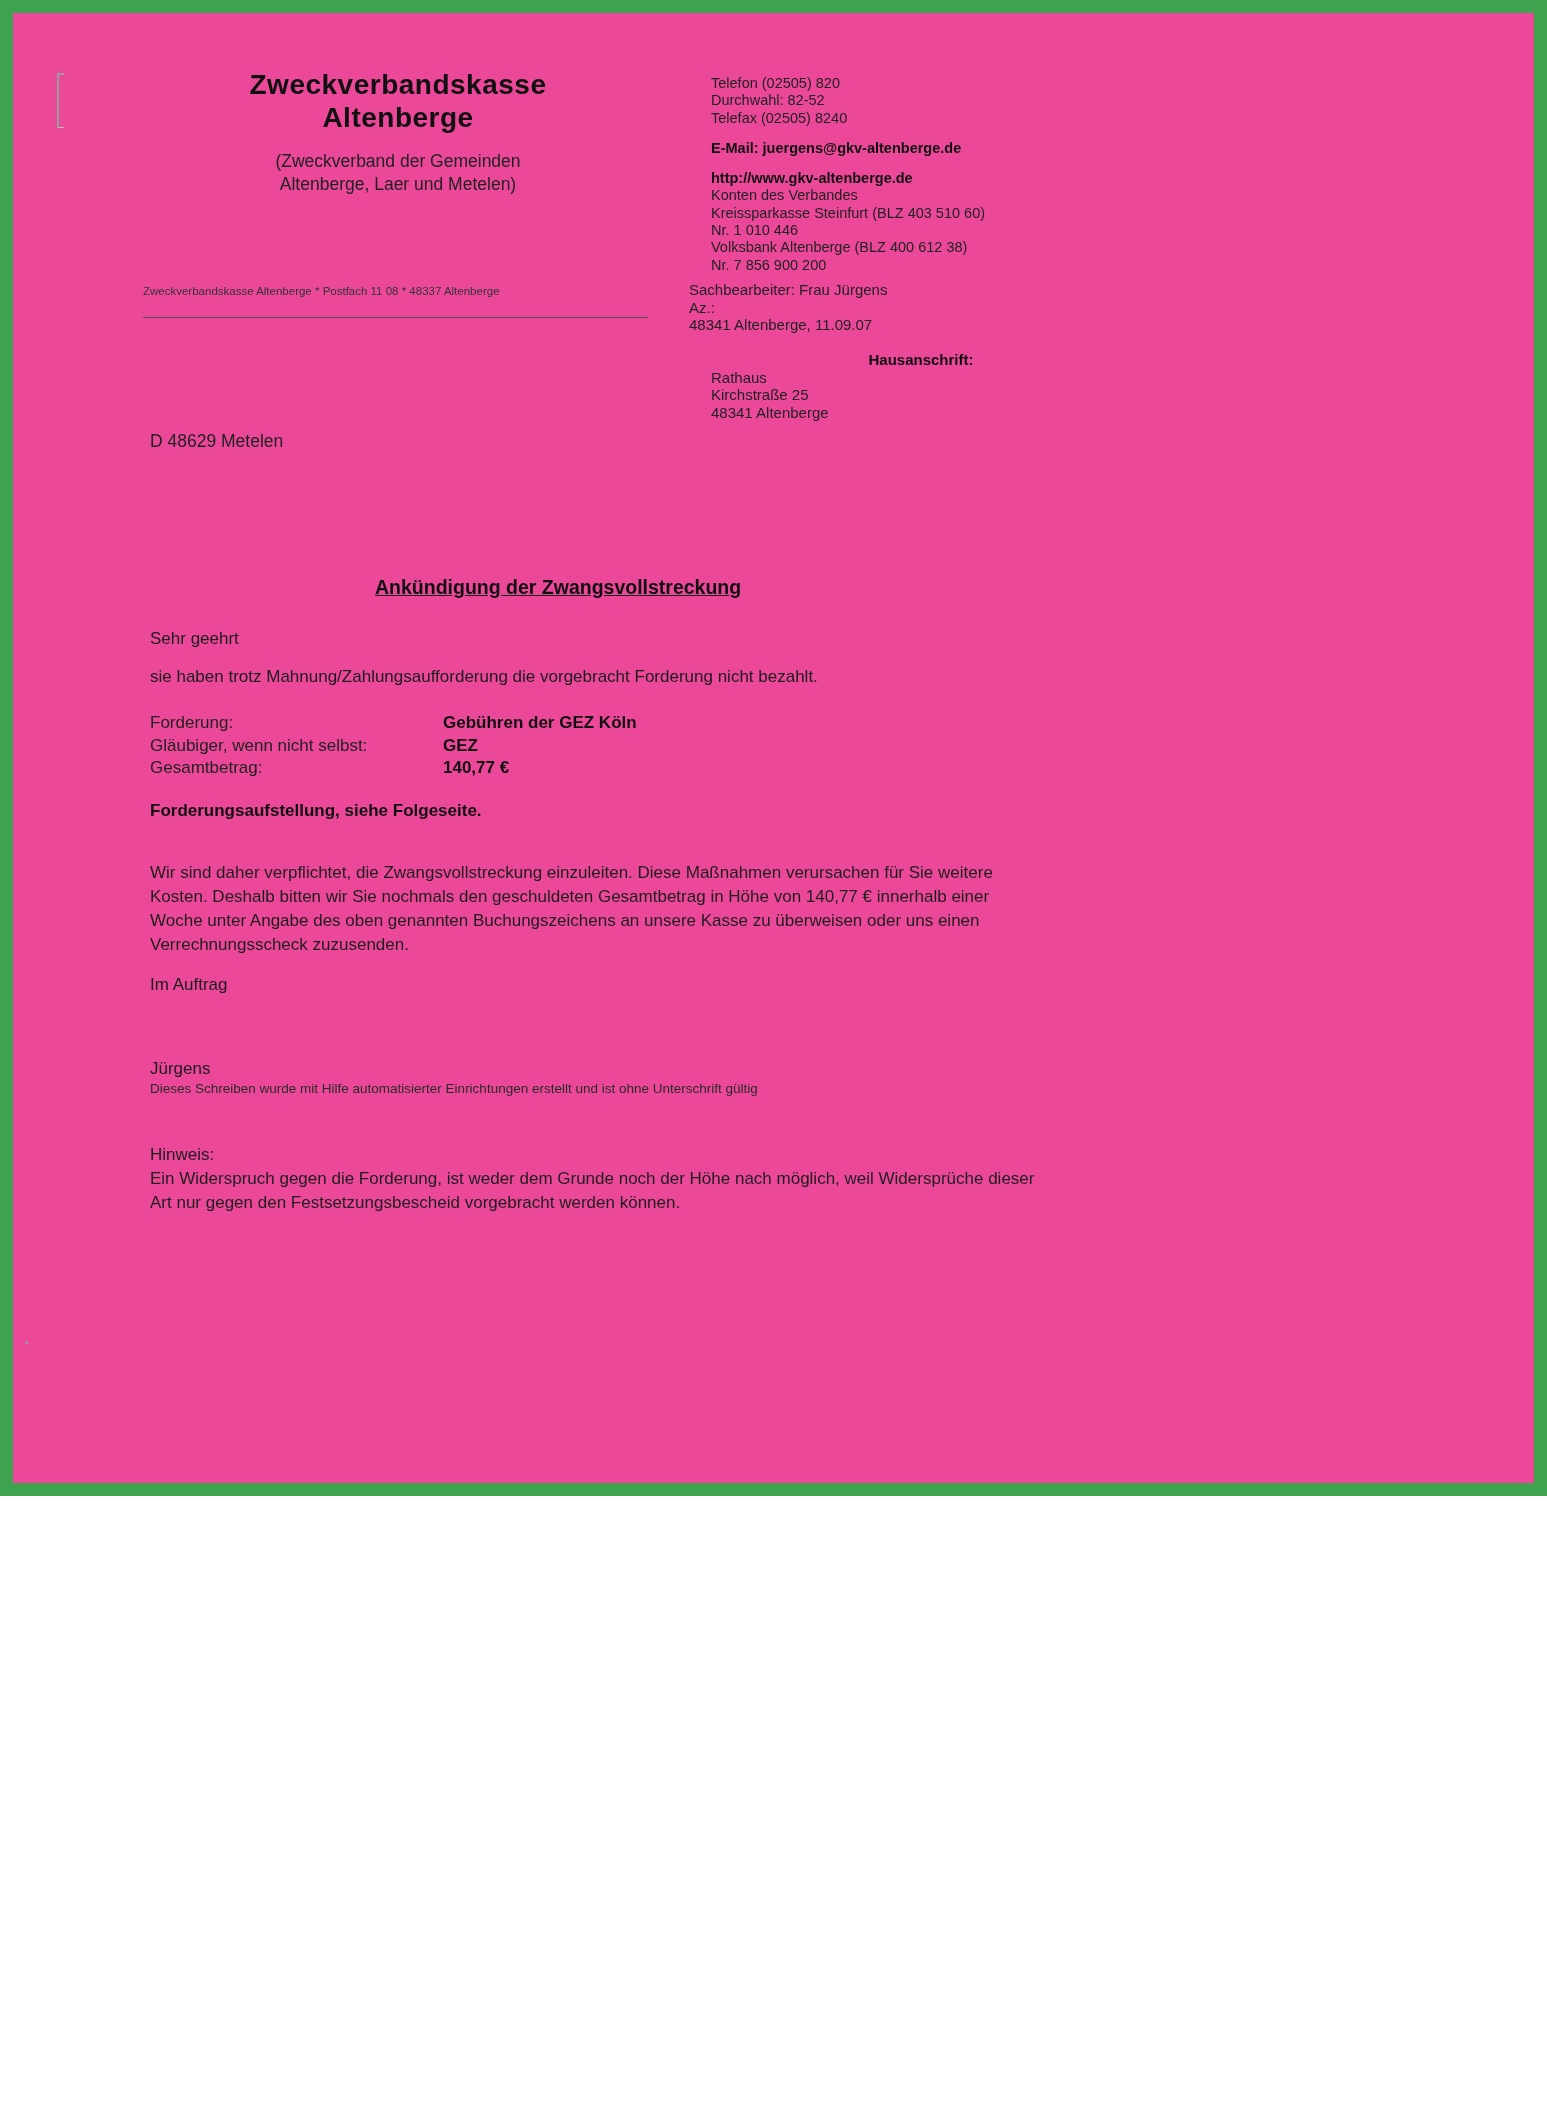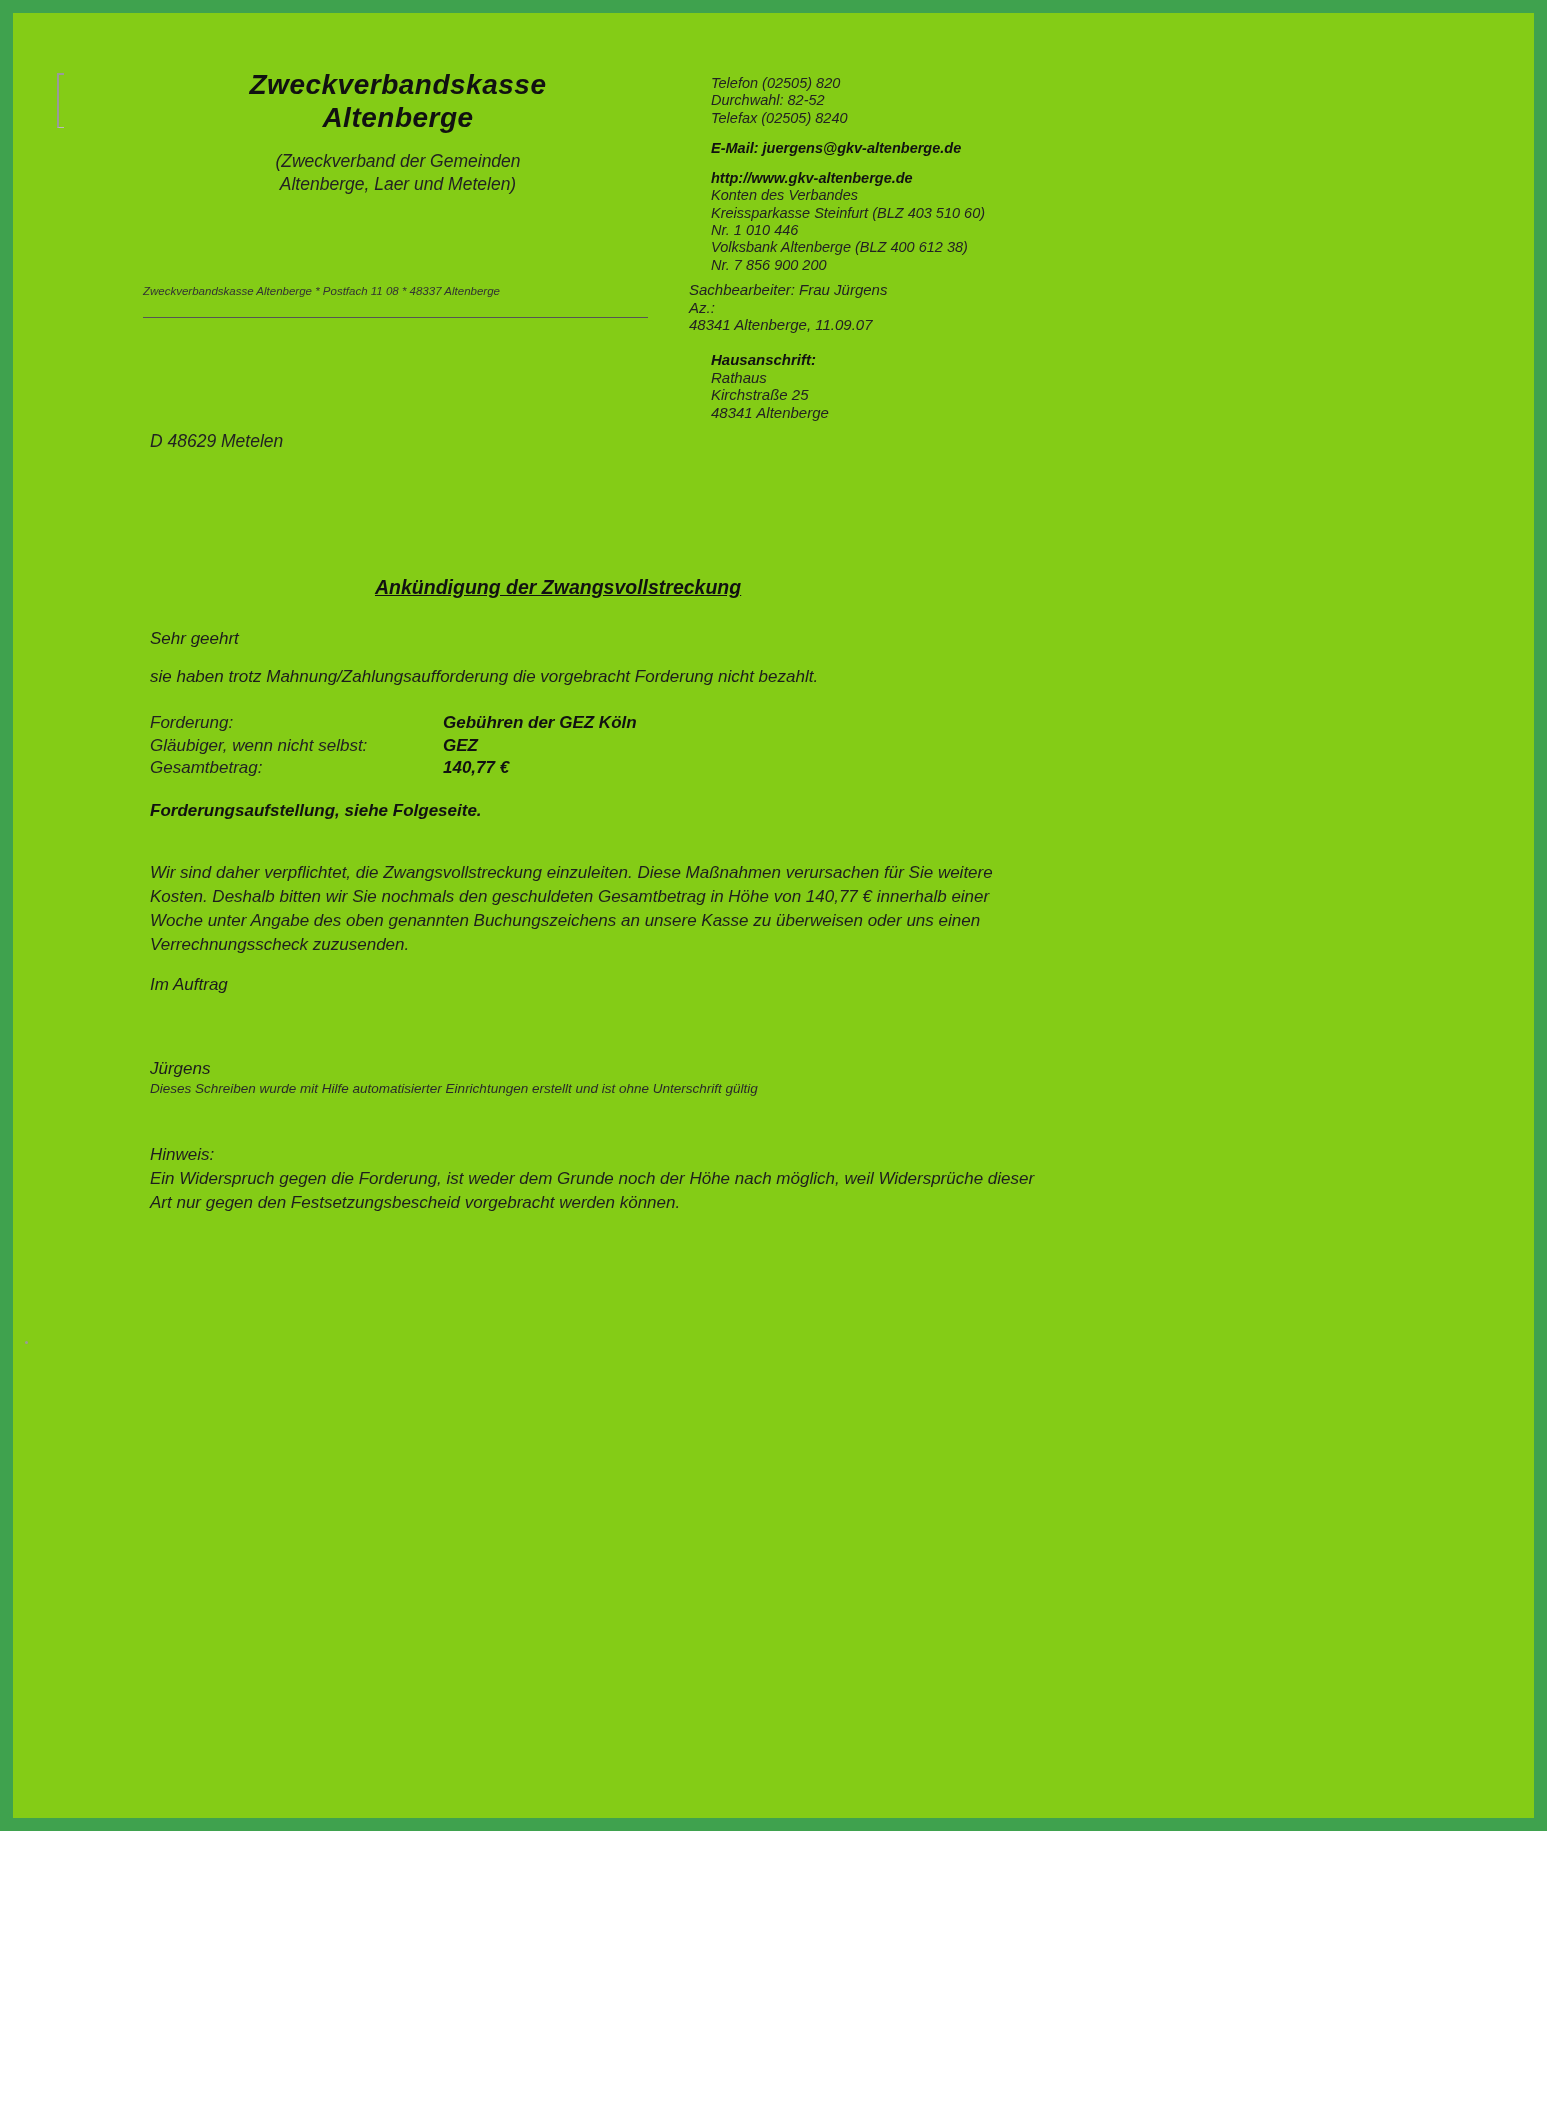--- a/index.html
+++ b/index.html
@@ -5,26 +5,25 @@
   html, body {
     margin: 0;
     padding: 0;
     background: #ffffff;
     font-family: "Liberation Sans", "DejaVu Sans", sans-serif;
     color: #1c1c1c;
   }
   .page {
     position: relative;
     width: 1547px;
-    height: 1831px;
+    height: 1496px;
     box-sizing: border-box;
     border: 13px solid #3fa24e;
-    background: #84cc16;
+    background: #ec4899;
     overflow: hidden;
-    font-style: italic;
   }
   .abs { position: absolute; }
 
   
   .org-block {
     left: 170px; top: 55px; width: 430px;
     text-align: center;
   }
   .org-name {
     font-size: 28px;
@@ -68,21 +67,21 @@
     font-size: 15px;
     line-height: 17.5px;
     color: #222;
   }
   .haus-block {
     left: 698px; top: 338px; width: 420px;
     font-size: 15px;
     line-height: 17.5px;
     color: #222;
   }
-  .haus-block .bold { font-weight: bold; color: #111; }
+  .haus-block .bold { font-weight: bold; color: #111; text-align: center; }
 
   .recipient {
     left: 137px; top: 418px;
     font-size: 17.5px;
     color: #222;
   }
 
   .subject {
     left: 362px; top: 563px;
     font-size: 19.5px;

